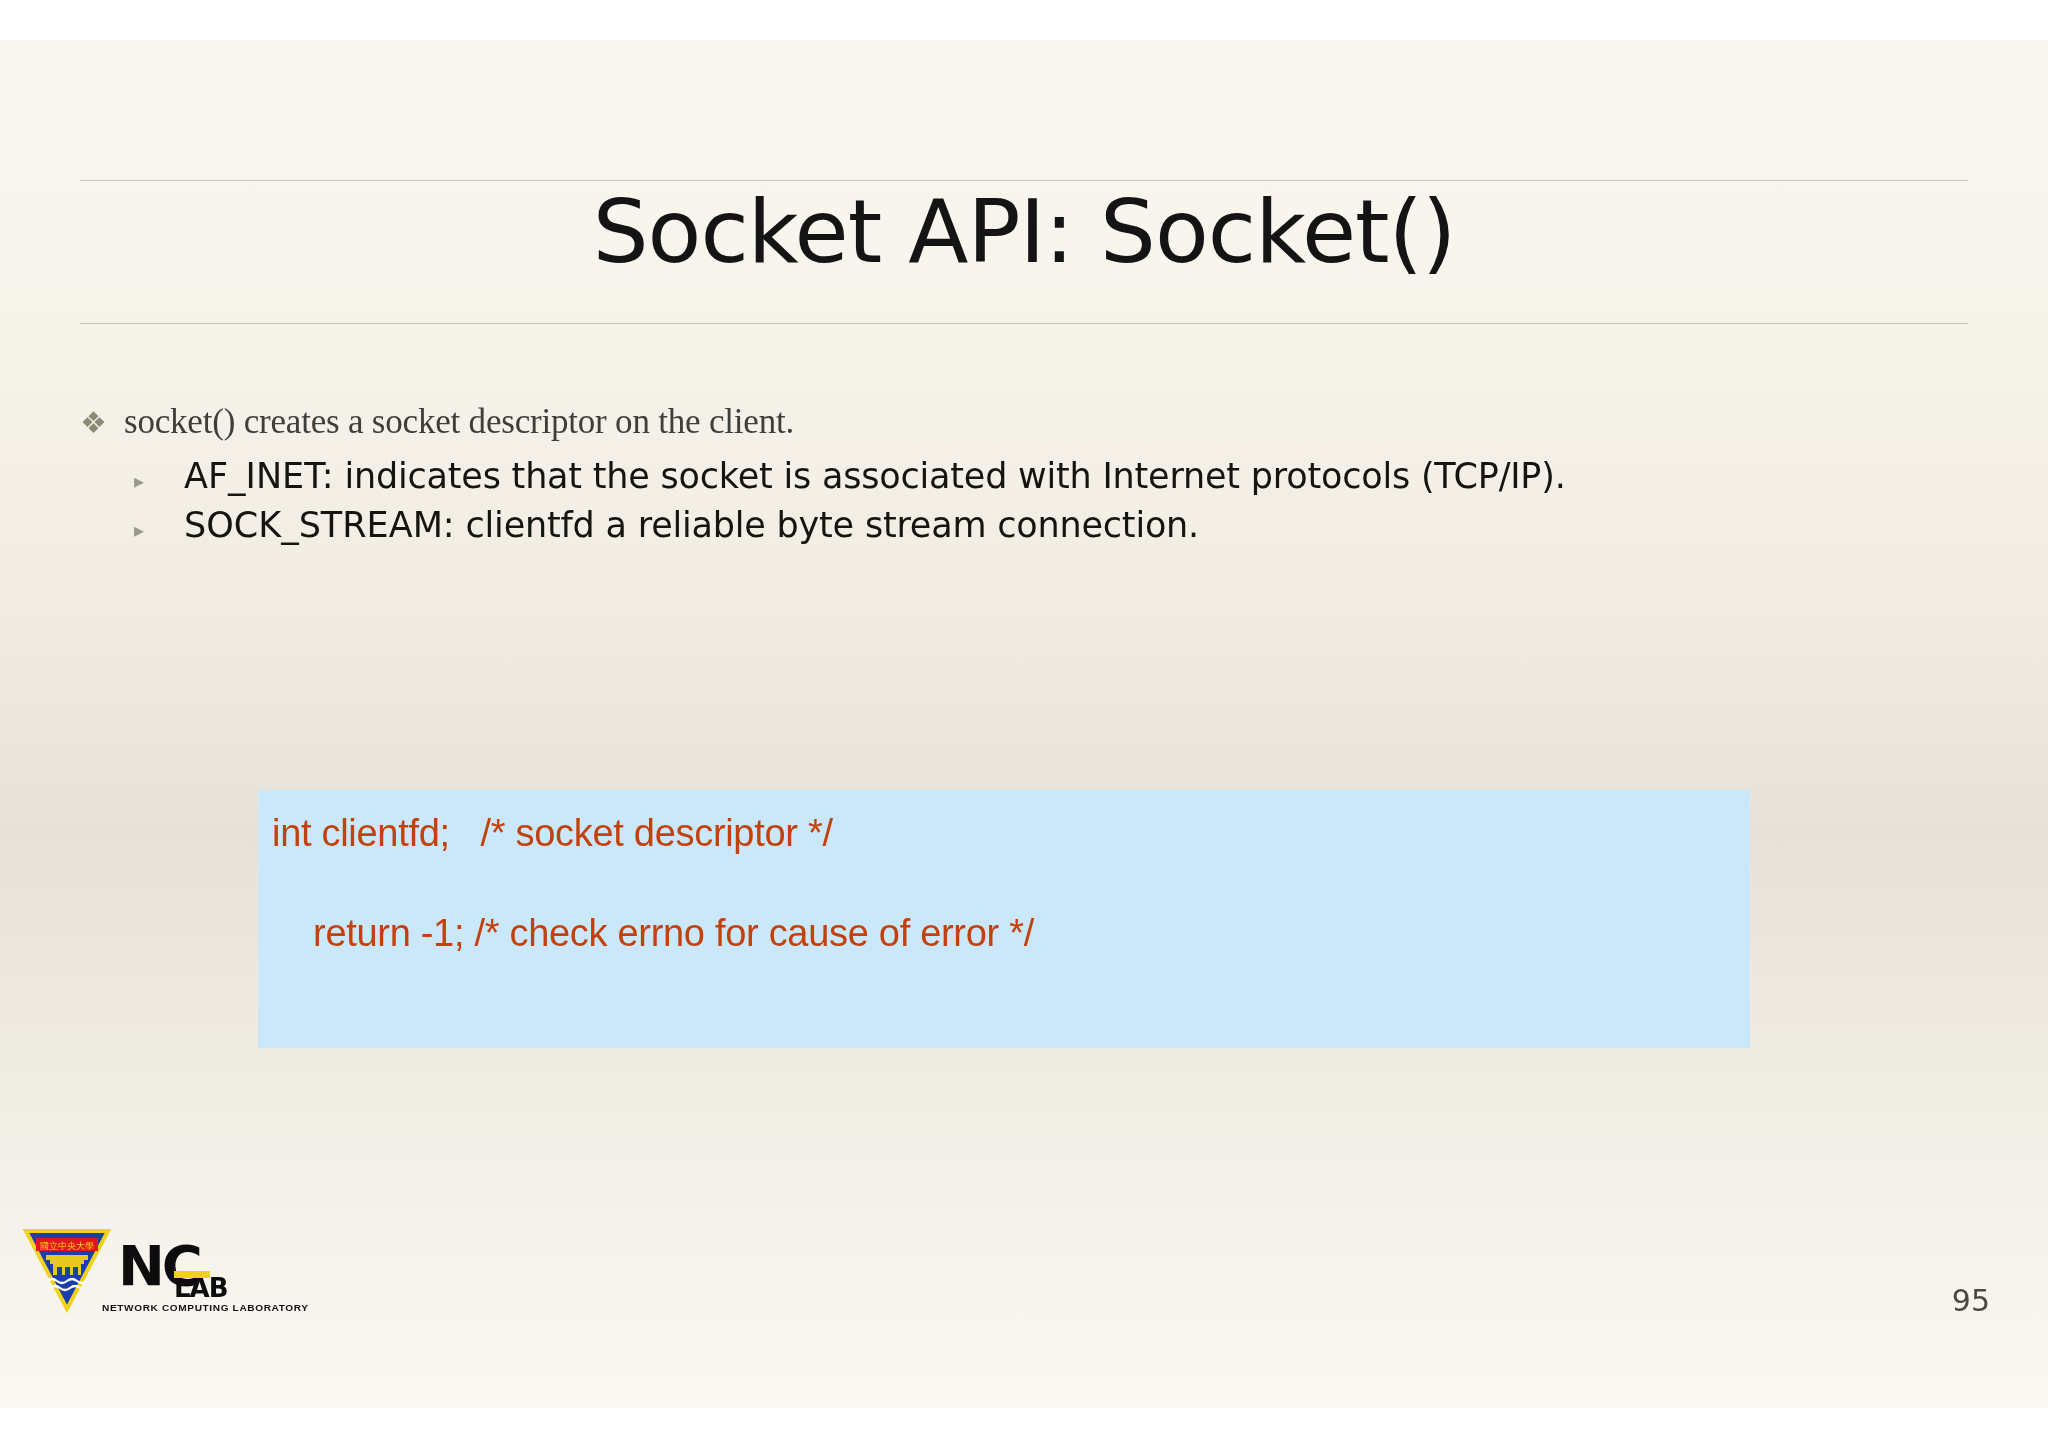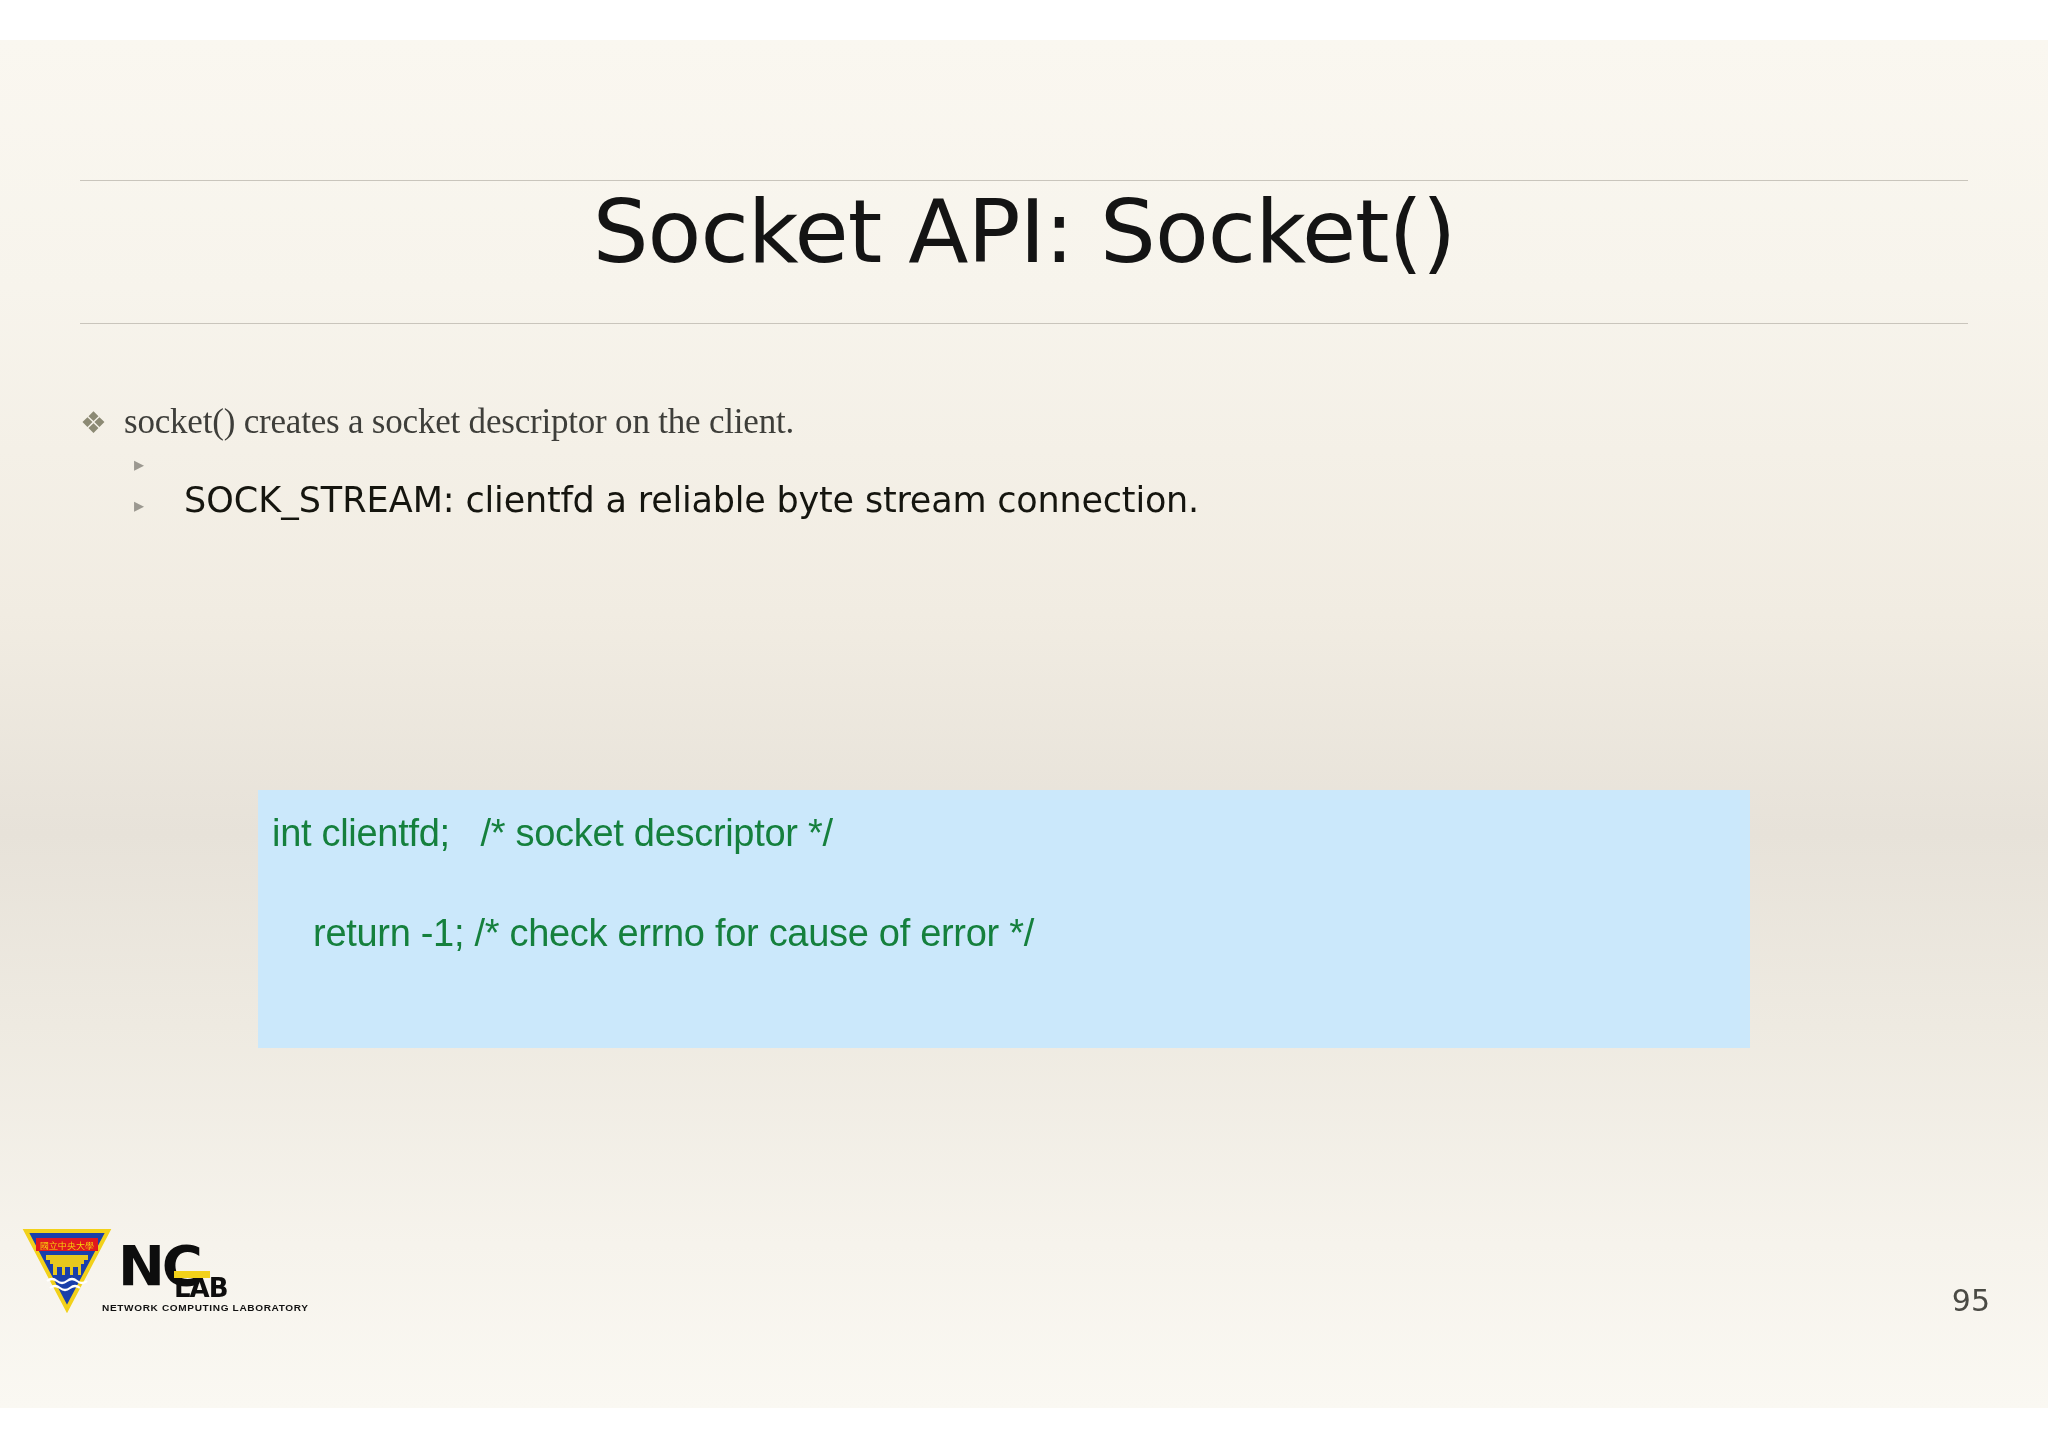--- a/index.html
+++ b/index.html
@@ -119,21 +119,21 @@
     width: 1492px;
     height: 258px;
     background: #cbe8fb;
     box-sizing: border-box;
     padding: 18px 0 0 14px;
   }
   #code-block .code-line {
     font-family: "Liberation Sans", sans-serif;
     font-size: 38px;
     line-height: 50px;
-    color: #15803d;
+    color: #c2410c;
     white-space: pre;
     letter-spacing: -0.3px;
   }
   #code-block .code-line.blank {
     height: 50px;
   }
 
   
   #logo {
     position: absolute;
@@ -176,20 +176,21 @@
 
   <div id="bullets">
 
     <div class="bullet-l1">
       <span class="marker">❖</span>
       <span class="text">socket() creates a socket descriptor on the client.</span>
     </div>
 
     <div class="bullet-l2">
       <span class="marker">▸</span>
+      <span class="text"><span class="kw">AF_INET:</span><span> indicates that the socket is associated with Internet protocols (TCP/IP).</span></span>
     </div>
 
     <div class="bullet-l2">
       <span class="marker">▸</span>
       <span class="text"><span class="kw">SOCK_STREAM:</span><span> clientfd a reliable byte stream connection.</span></span>
     </div>
 
   </div>
 
   <div id="code-block">

